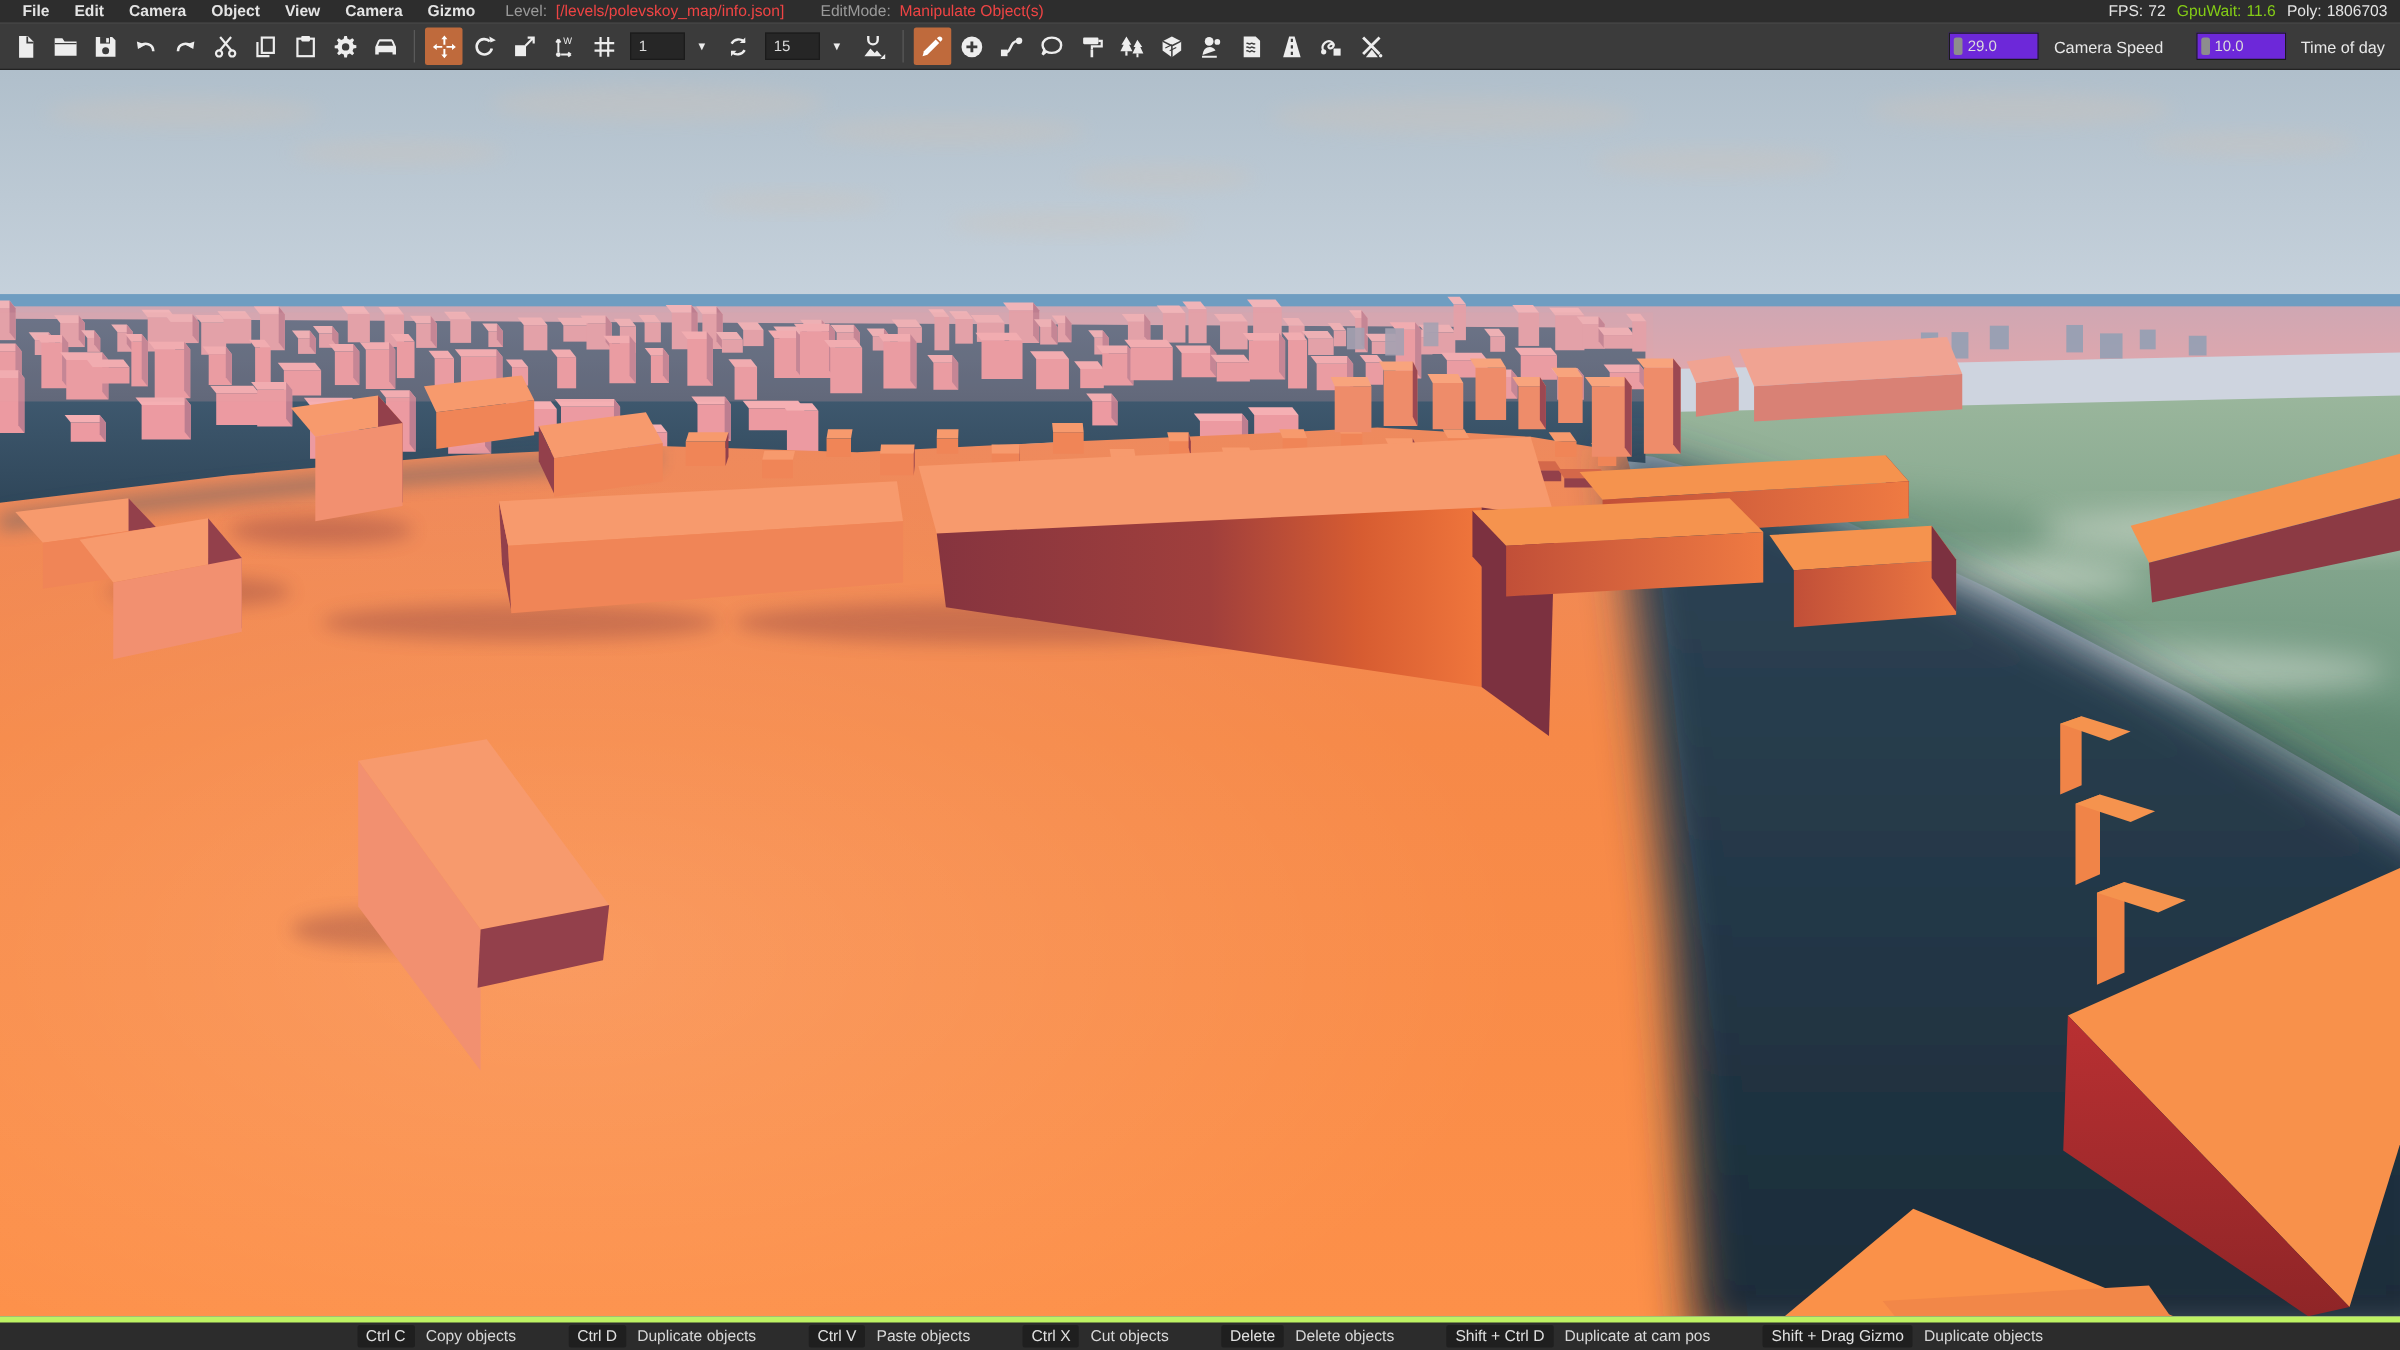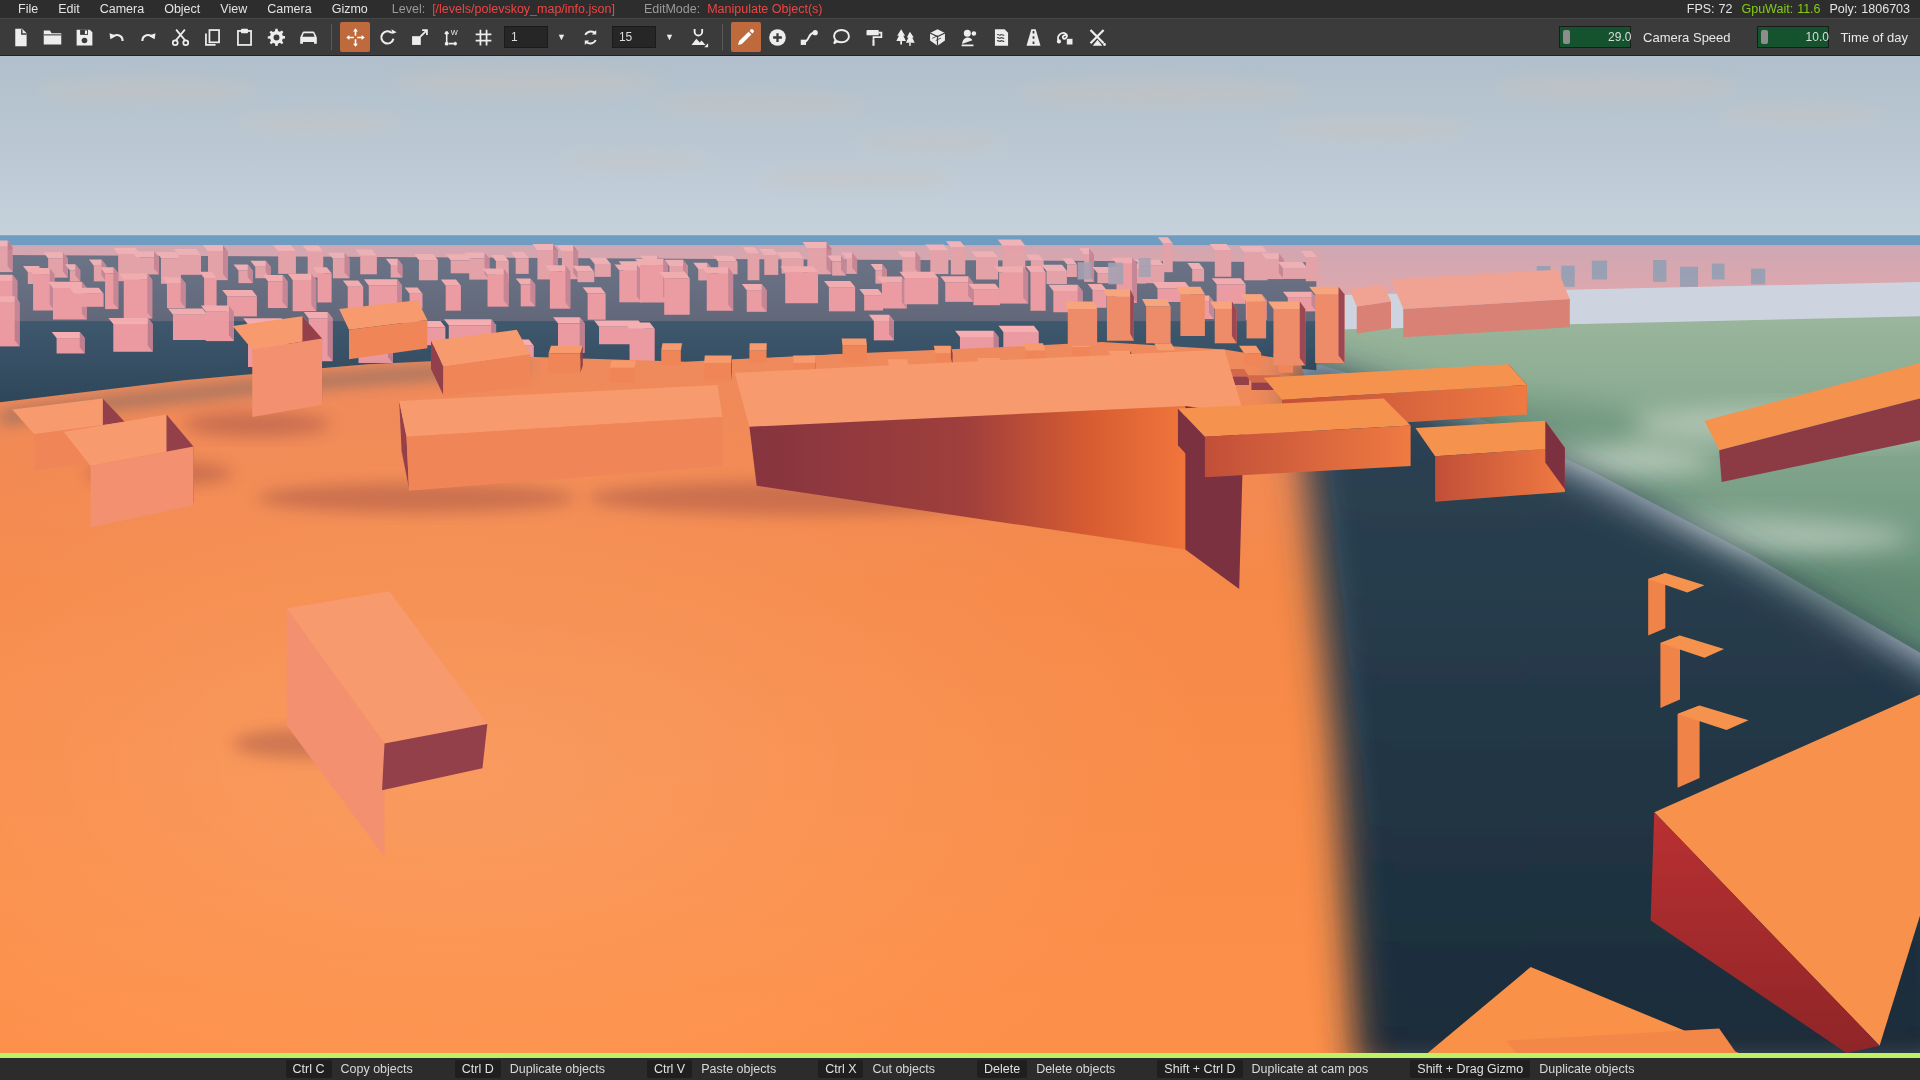--- a/index.html
+++ b/index.html
@@ -2,40 +2,40 @@
 <html><head>
 <meta charset="utf-8">
 <style>
   html,body{margin:0;padding:0;background:#000;}
   .app{position:relative;width:1920px;height:1080px;overflow:hidden;background:#2e2e2e;
        font-family:"Liberation Sans",sans-serif;-webkit-font-smoothing:antialiased;}
   
   .menubar{height:18px;background:#2d2d2d;display:flex;align-items:center;
            font-size:12.5px;color:#e4e4e4;padding:0 8px;box-sizing:border-box;}
   .menu-items{display:flex;}
-  .mi{padding:0 10px;cursor:default;}
+  .mi{padding:0 10px;cursor:default;font-weight:bold;}
   .levelinfo{margin-left:14px;display:flex;gap:7px;white-space:nowrap;}
   .muted{color:#9a9a9a;}
   .orangetxt{color:#ef4444;}
   .yellowtxt{color:#84cc16;}
   .perf{margin-left:auto;display:flex;gap:9px;white-space:nowrap;padding-right:2px;}
   
   .toolbar{height:38px;background:#3b3b3b;border-top:1px solid #474747;border-bottom:1px solid #222;
            display:flex;align-items:center;padding:0 4px;box-sizing:border-box;}
   .tleft{display:flex;align-items:center;}
   .tbtn{width:30px;height:30px;margin:0 1px;border-radius:2px;display:flex;align-items:center;justify-content:center;flex:0 0 auto;}
   .tbtn.active{background:#bf6a3c;}
   .tbtn svg{width:21px;height:21px;display:block;}
   .tsep{width:1px;height:26px;background:#5a5a5a;margin:0 7px;flex:0 0 auto;}
   .tfield{height:20px;background:#262626;border:1px solid #1b1b1b;color:#dcdcdc;font-size:12px;
           display:flex;align-items:center;padding:0 6px;min-width:30px;margin-left:5px;flex:0 0 auto;}
   .dd{color:#ececec;font-size:9px;padding:0 9px;flex:0 0 auto;}
   .tright{margin-left:auto;display:flex;align-items:center;gap:12px;color:#e8e8e8;font-size:13px;padding-right:8px;}
-  .numfield{width:70px;height:20px;background:#14532d;border:1px solid #1b1b1b;display:flex;
-            align-items:center;color:#dcdcdc;font-size:12px;gap:34px;}
+  .numfield{width:70px;height:20px;background:#6d28d9;border:1px solid #1b1b1b;display:flex;
+            align-items:center;color:#dcdcdc;font-size:12px;}
   .numfield .handle{width:7px;height:14px;background:#8d8d8d;border-radius:2px;margin:0 4px 0 3px;flex:0 0 auto;}
   
   .viewport{position:relative;width:1920px;height:997px;background:#b6c3cf;overflow:hidden;}
   .viewport svg{display:block;width:1920px;height:997px;}
   
   .statusbar{height:27px;background:#2c2c2c;border-top:5px solid #bef264;display:flex;align-items:center;
              justify-content:center;font-size:12.5px;color:#d8d8d8;box-sizing:border-box;}
   .sc{display:flex;align-items:center;margin:0 21px;gap:9px;white-space:nowrap;}
   .kbd{background:#1f1f1f;padding:2px 7px;border-radius:2px;color:#e0e0e0;}
 </style>

